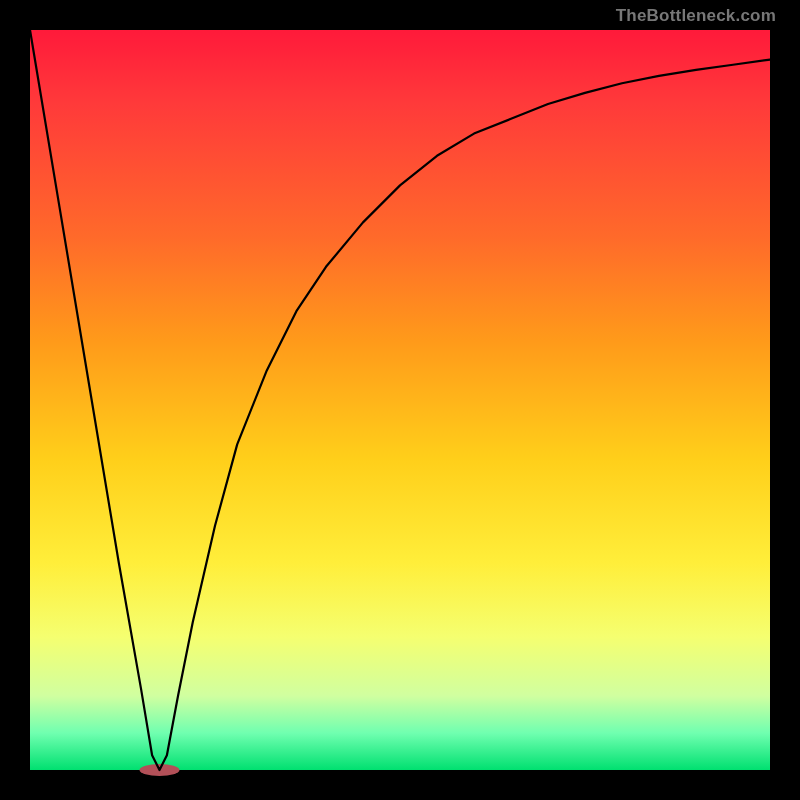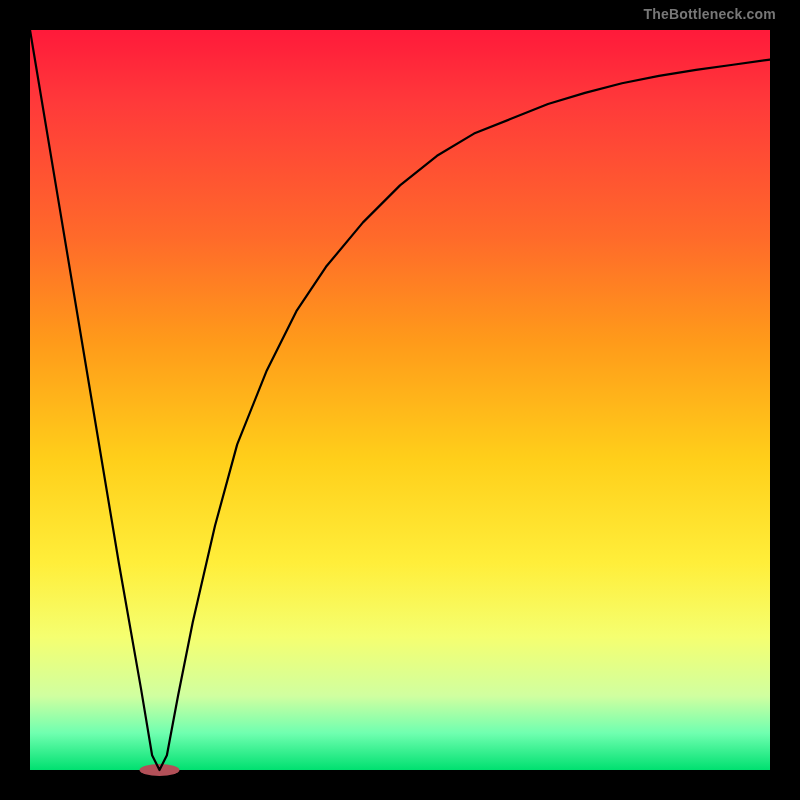--- a/index.html
+++ b/index.html
@@ -53,21 +53,21 @@
     stroke-linecap: round;
   }
   .marker-pill {
     fill: #b25058;
   }
   .watermark {
     position: absolute;
     top: 6px;
     right: 24px;
     color: #777;
-    font-size: 14px;
+    font-size: 17px;
     font-weight: 600;
     letter-spacing: 0.2px;
   }
 </style>
 </head>
 <body>
 
 <div class="frame">
 
   <div class="watermark">TheBottleneck.com</div>

